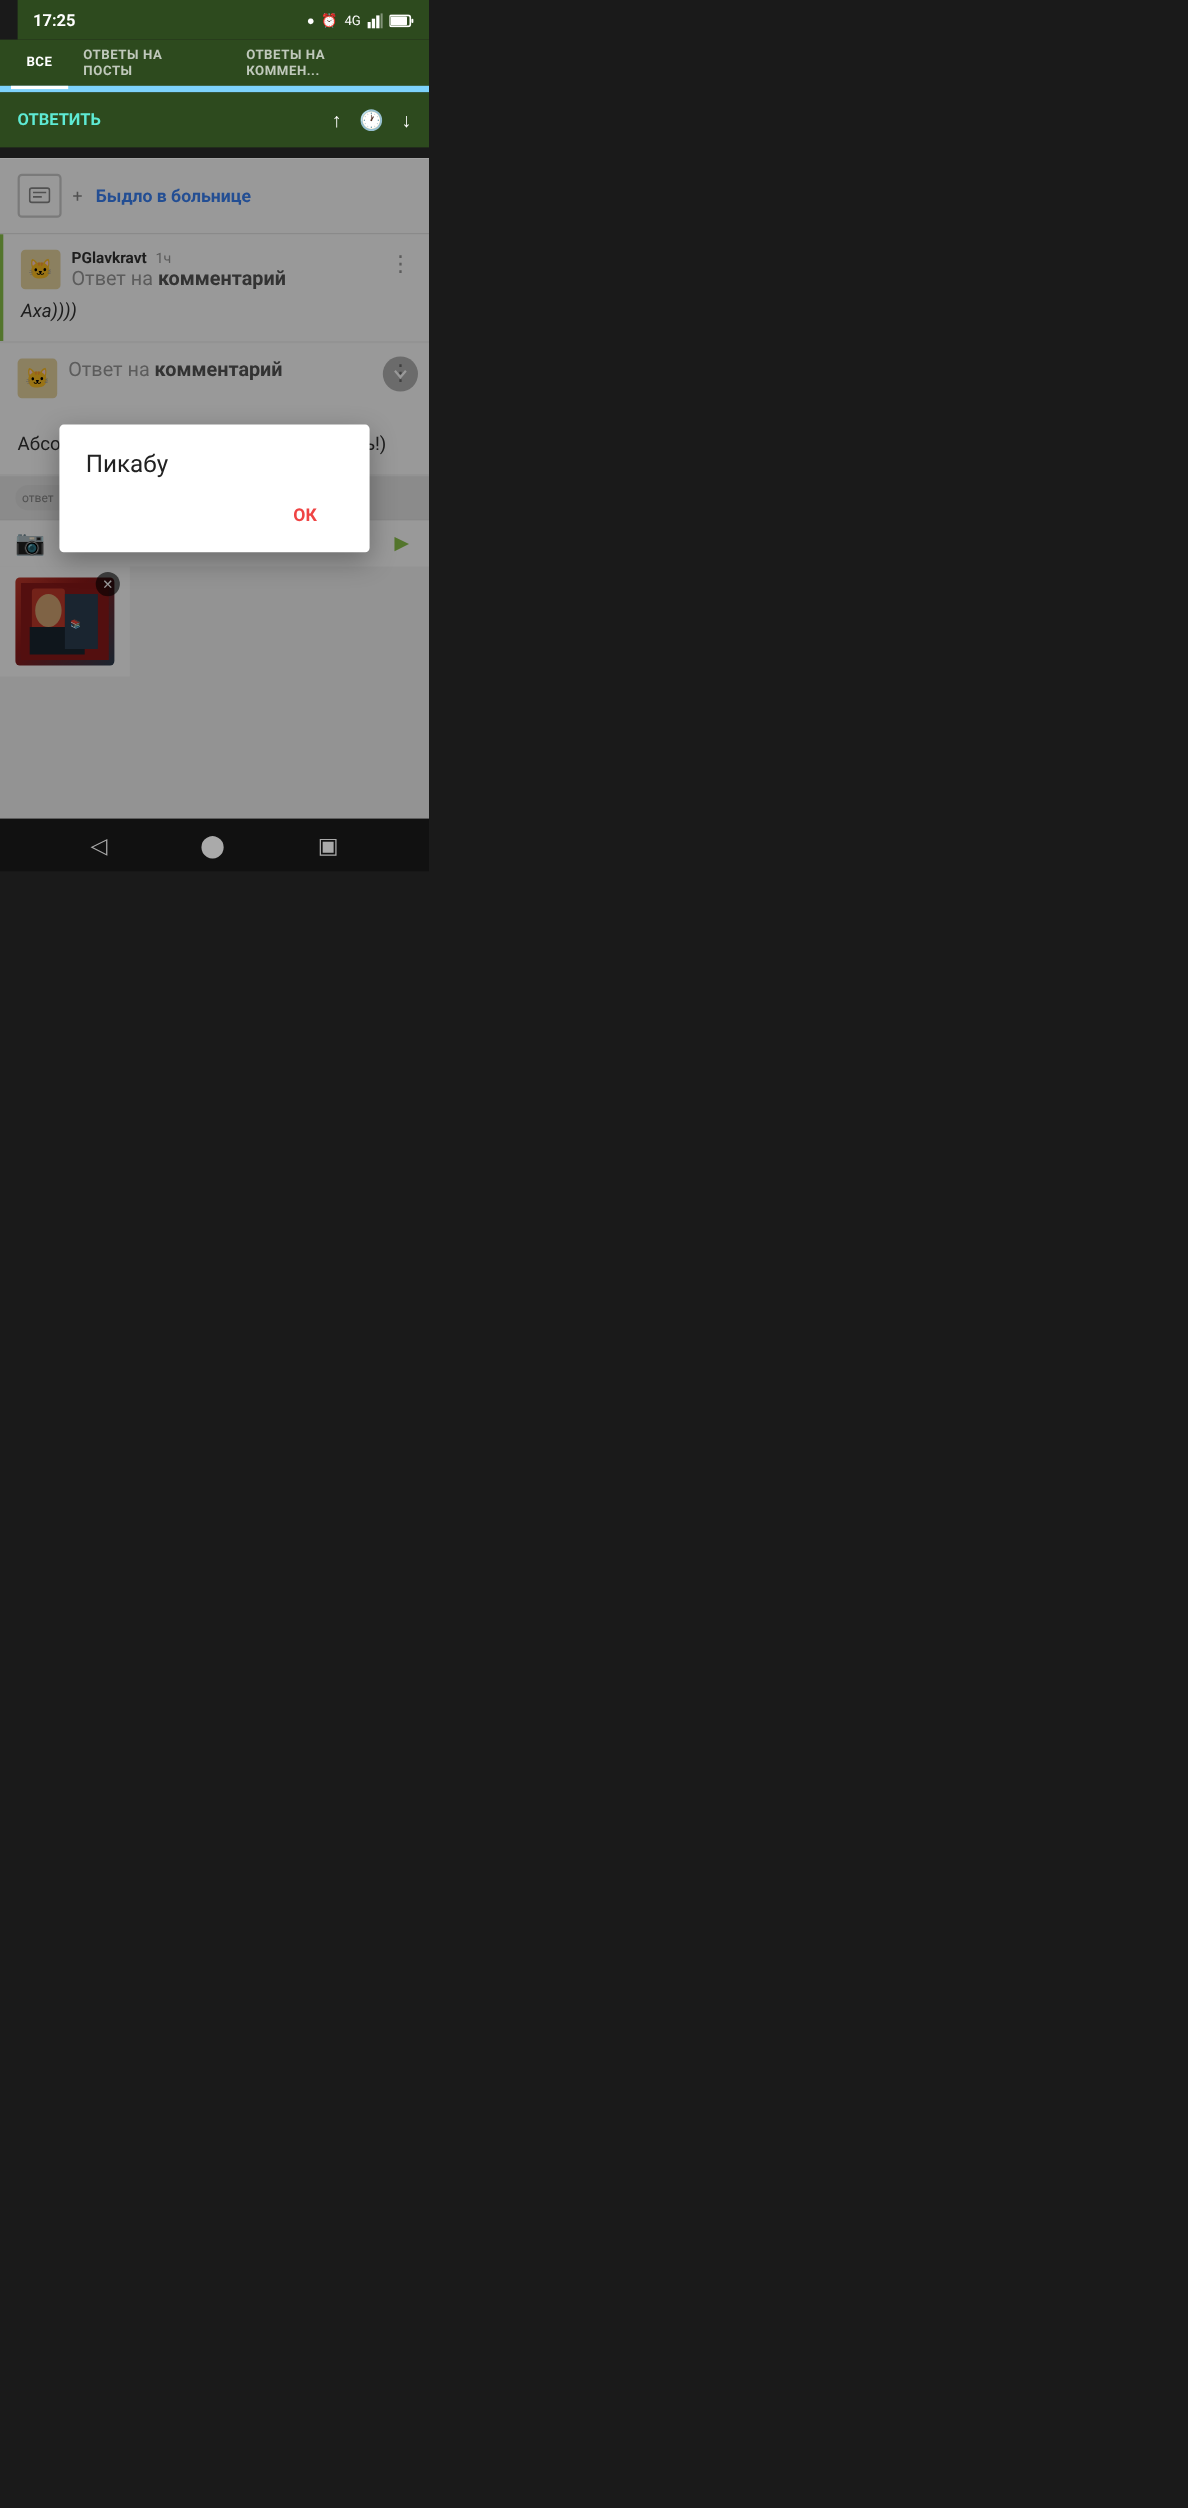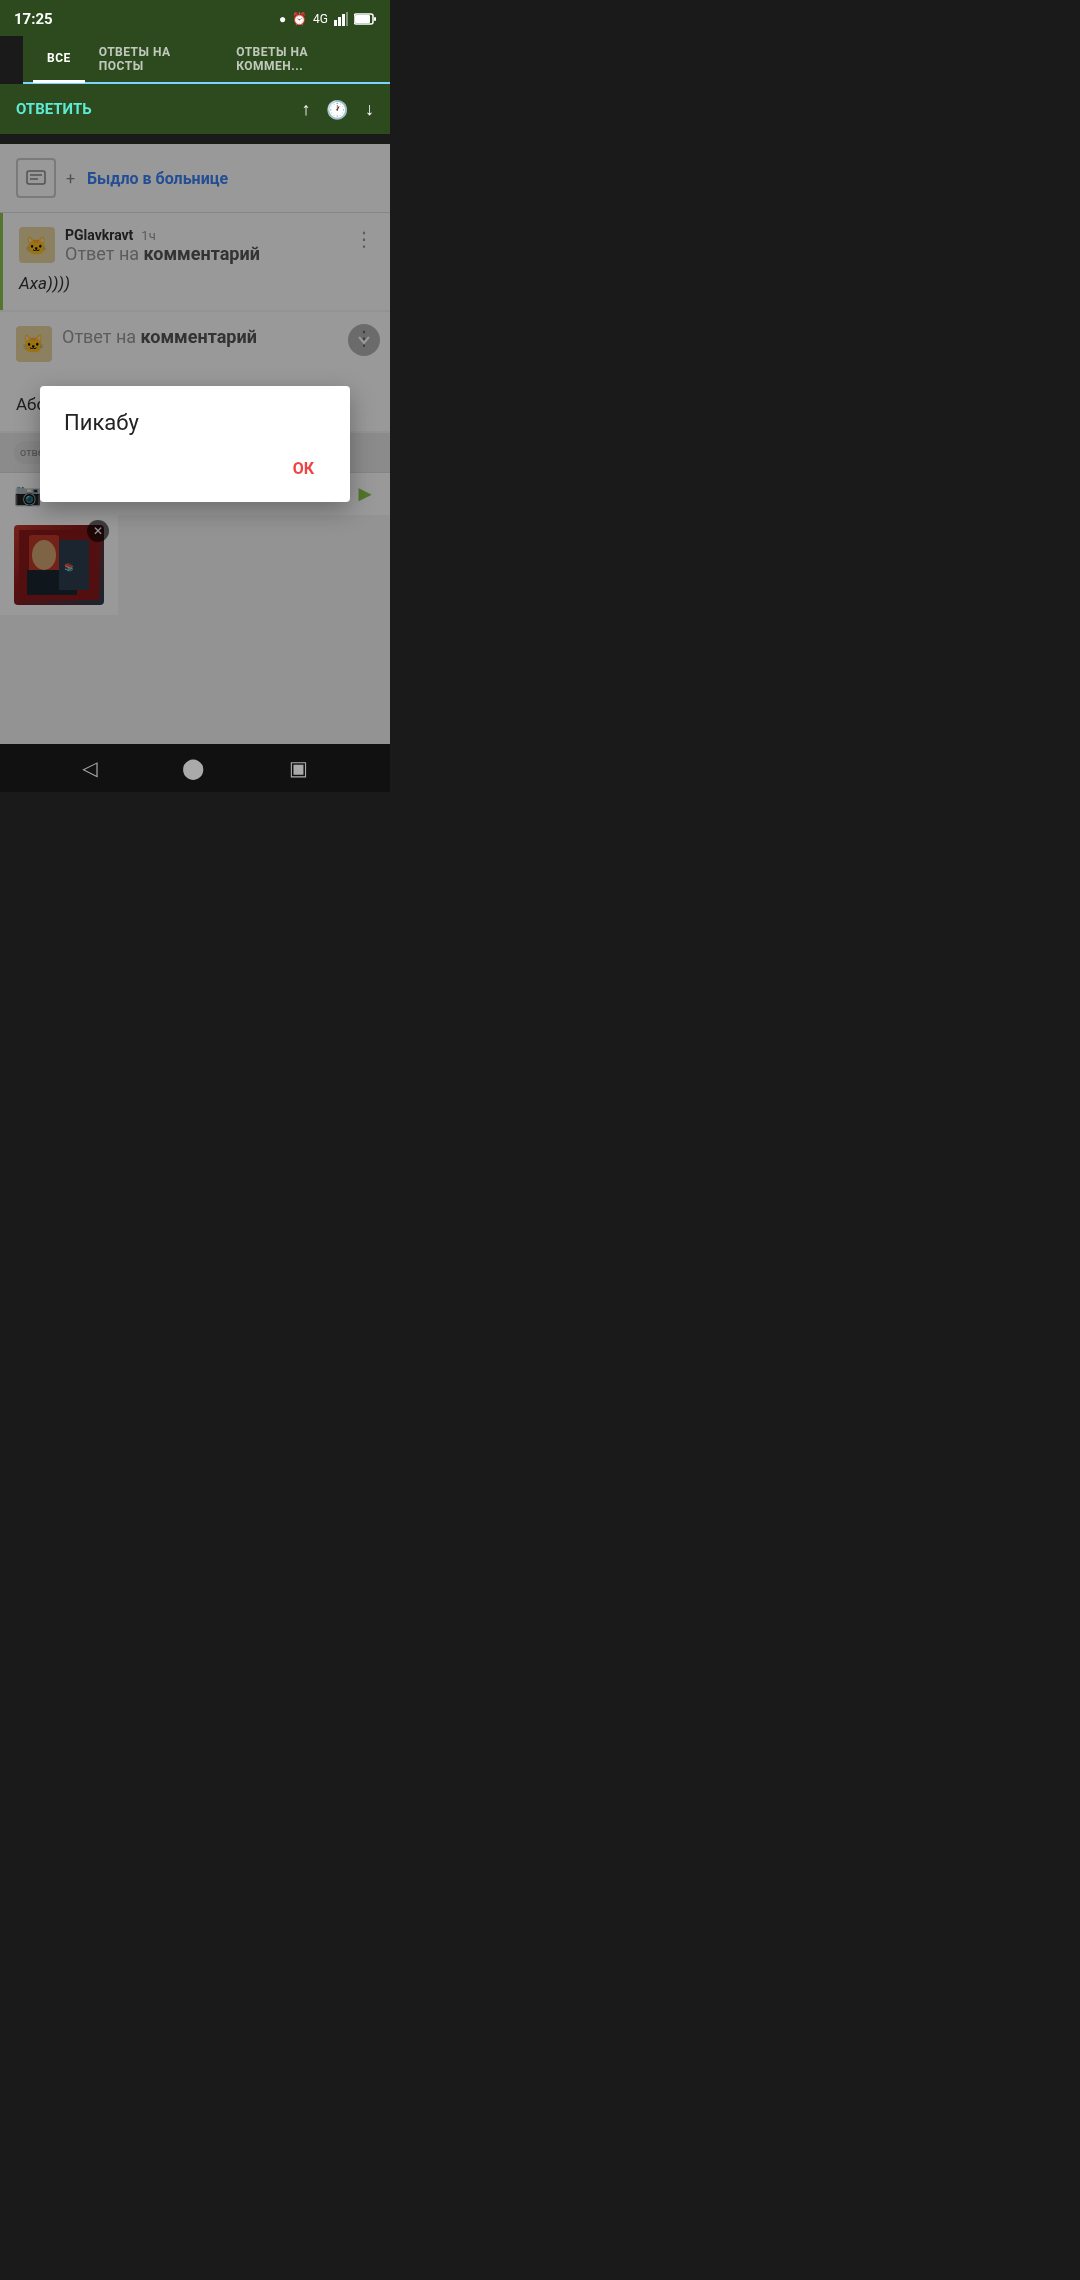--- a/index.html
+++ b/index.html
@@ -15,20 +15,21 @@
     }
 
     
     .status-bar {
       background: #2d4a1e;
       display: flex;
       justify-content: space-between;
       align-items: center;
       padding: 8px 14px 6px;
       height: 36px;
+      margin-left: 16px;
     }
     .status-time {
       color: white;
       font-size: 15px;
       font-weight: bold;
     }
     .status-icons {
       display: flex;
       align-items: center;
       gap: 6px;
@@ -39,22 +40,21 @@
       fill: white;
     }
 
     
     .top-tabs {
       background: #2d4a1e;
       display: flex;
       align-items: center;
       padding: 0 10px;
       height: 48px;
-      border-bottom: 2px solid #7dd3fc;
-      margin-left: 23px;
+      border-bottom: 6px solid #7dd3fc;
     }
     .tab {
       color: rgba(255,255,255,0.7);
       font-size: 12px;
       font-weight: bold;
       padding: 0 14px;
       height: 48px;
       display: flex;
       align-items: center;
       text-transform: uppercase;
@@ -341,22 +341,22 @@
       bottom: 0;
       background: rgba(0,0,0,0.4);
       display: flex;
       align-items: center;
       justify-content: center;
       z-index: 100;
     }
     .dialog {
       background: white;
       border-radius: 4px;
-      width: 310px;
-      padding: 24px 24px 16px 24px;
+      width: 282px;
+      padding: 24px 36px 16px 24px;
       box-shadow: 0 8px 24px rgba(0,0,0,0.3);
     }
     .dialog-title {
       font-size: 22px;
       font-weight: 400;
       color: #222;
       margin-bottom: 16px;
     }
     .dialog-message {
       font-size: 17px;

